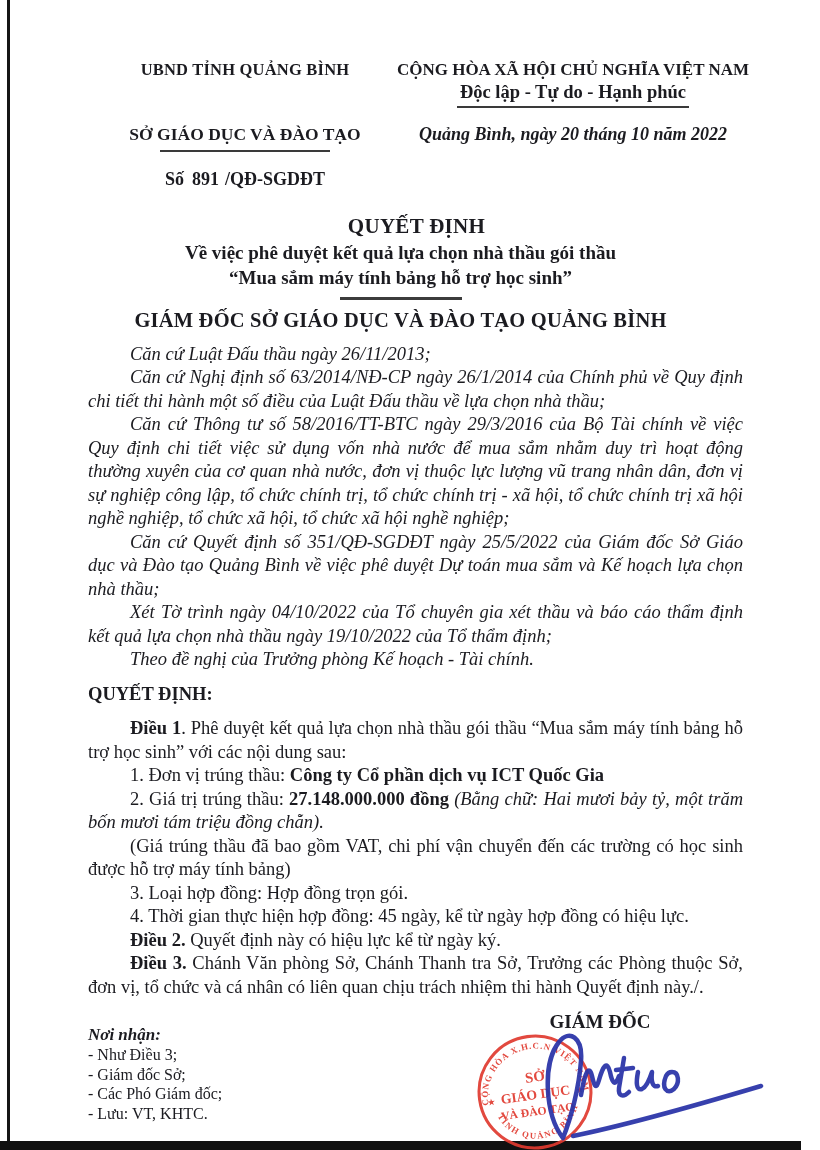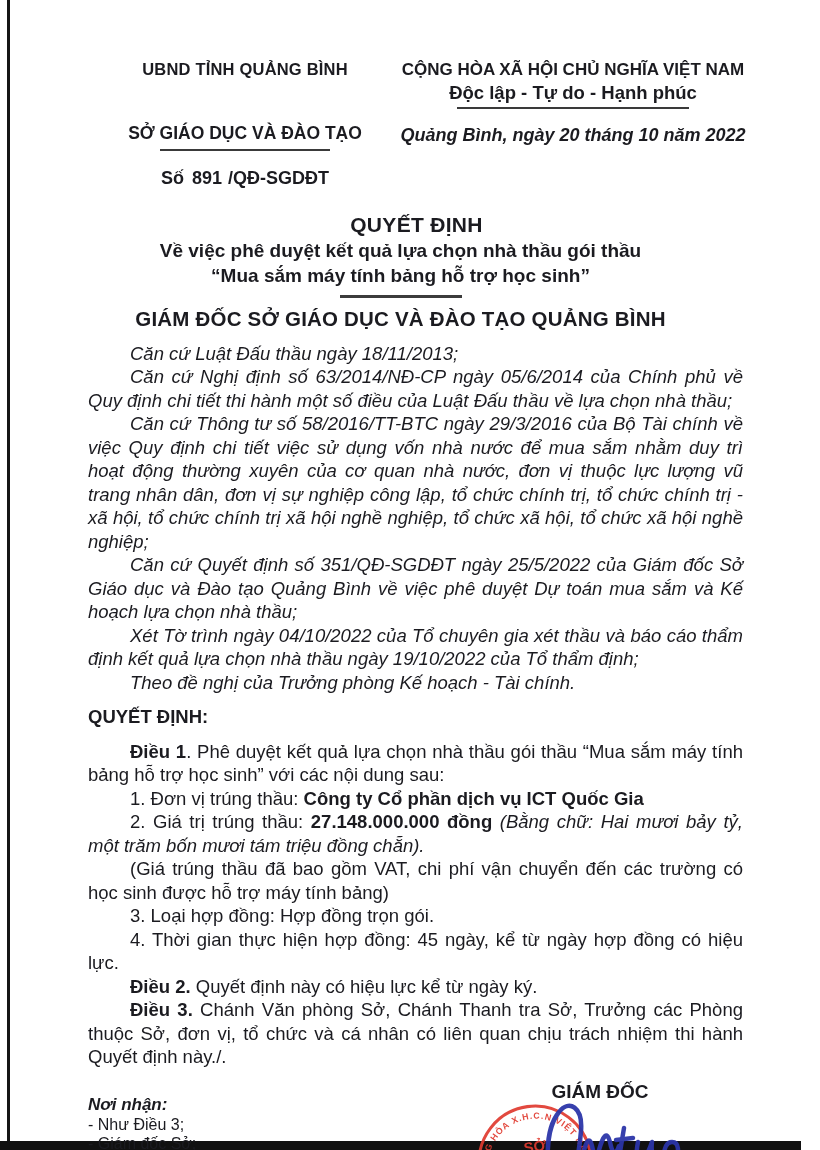--- a/index.html
+++ b/index.html
@@ -1,17 +1,17 @@
 <!DOCTYPE html>
 <html style="--stamp-red: #e03a2f; --ink-blue: #2b35a8;"><head>
 <meta charset="utf-8">
 <style>
   html,body{margin:0;padding:0;background:#fff;}
   .page{position:relative;width:801px;height:1150px;background:#ffffff;overflow:hidden;
-        font-family:Liberation Sans, sans-serif;color:#1b1b20;}
+        font-family:Liberation Serif, serif;color:#1b1b20;}
   
   .border-left{position:absolute;left:7px;top:0;width:3px;height:1150px;background:#151515;}
   .border-right{position:absolute;left:813px;top:0;width:7px;height:1150px;background:#151515;}
   .border-bottom{position:absolute;left:0;top:1141px;width:820px;height:9px;background:#111;}
 
   
   .header{display:flex;margin:60px 50px 0 95px;}
   .h-left{flex:0 0 300px;text-align:center;}
   .h-right{flex:1;text-align:center;}
   .h-org1{font-size:16.5px;font-weight:bold;letter-spacing:.2px;}
@@ -77,22 +77,22 @@
 
   <div class="title-block">
     <div class="t-main">QUYẾT ĐỊNH</div>
     <div class="t-sub">Về việc phê duyệt kết quả lựa chọn nhà thầu gói thầu</div>
     <div class="t-sub">“Mua sắm máy tính bảng hỗ trợ học sinh”</div>
     <div class="t-rule"></div>
     <div class="t-auth">GIÁM ĐỐC SỞ GIÁO DỤC VÀ ĐÀO TẠO QUẢNG BÌNH</div>
   </div>
 
   <div class="doc preamble">
-      <p><span>Căn cứ Luật Đấu thầu ngày 18/11/2013;</span></p>
-      <p><span>Căn cứ Nghị định số 63/2014/NĐ-CP ngày 05/6/2014 của Chính phủ về Quy định chi tiết thi hành một số điều của Luật Đấu thầu về lựa chọn nhà thầu;</span></p>
+      <p><span>Căn cứ Luật Đấu thầu ngày 26/11/2013;</span></p>
+      <p><span>Căn cứ Nghị định số 63/2014/NĐ-CP ngày 26/1/2014 của Chính phủ về Quy định chi tiết thi hành một số điều của Luật Đấu thầu về lựa chọn nhà thầu;</span></p>
       <p><span>Căn cứ Thông tư số 58/2016/TT-BTC ngày 29/3/2016 của Bộ Tài chính về việc Quy định chi tiết việc sử dụng vốn nhà nước để mua sắm nhằm duy trì hoạt động thường xuyên của cơ quan nhà nước, đơn vị thuộc lực lượng vũ trang nhân dân, đơn vị sự nghiệp công lập, tổ chức chính trị, tổ chức chính trị - xã hội, tổ chức chính trị xã hội nghề nghiệp, tổ chức xã hội, tổ chức xã hội nghề nghiệp;</span></p>
       <p><span>Căn cứ Quyết định số 351/QĐ-SGDĐT ngày 25/5/2022 của Giám đốc Sở Giáo dục và Đào tạo Quảng Bình về việc phê duyệt Dự toán mua sắm và Kế hoạch lựa chọn nhà thầu;</span></p>
       <p><span>Xét Tờ trình ngày 04/10/2022 của Tổ chuyên gia xét thầu và báo cáo thẩm định kết quả lựa chọn nhà thầu ngày 19/10/2022 của Tổ thẩm định;</span></p>
       <p><span>Theo đề nghị của Trưởng phòng Kế hoạch - Tài chính.</span></p>
     </div>
 
   <div class="doc">
     <p class="mid-heading" style="text-indent:0;">QUYẾT ĐỊNH:</p>
   </div>
 

